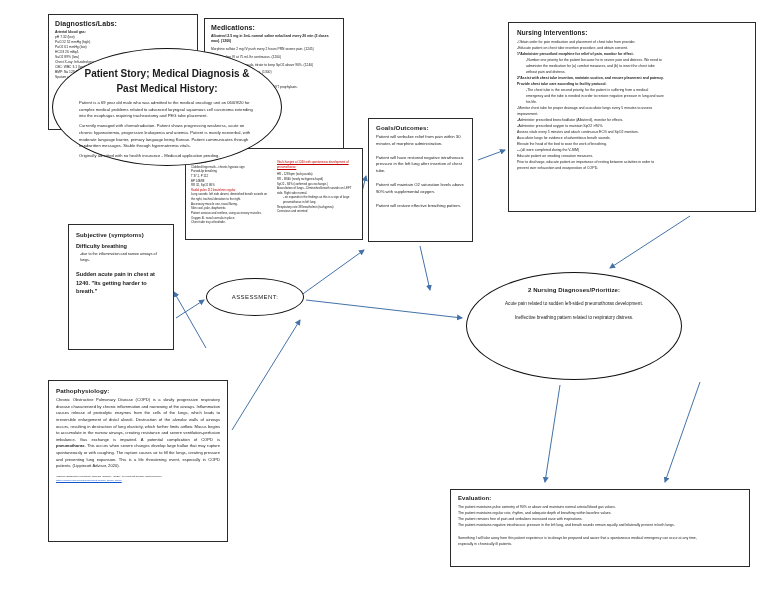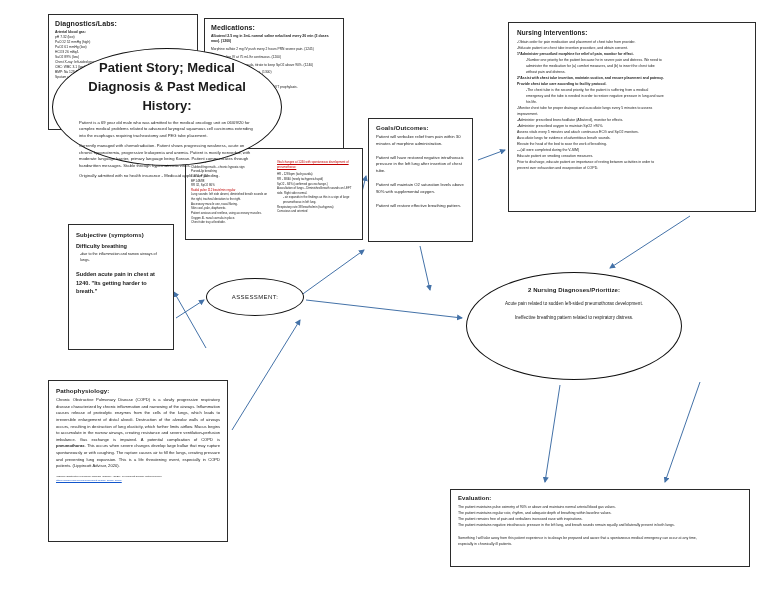--- a/index.html
+++ b/index.html
@@ -11,21 +11,21 @@
   .box{position:absolute;background:#fff;border:1px solid #2b2b2b;box-sizing:border-box;}
   .oval{position:absolute;background:#fff;border:1.3px solid #111;border-radius:50%;
         box-sizing:border-box;}
   .hd{font-weight:bold;font-size:7.2px;margin:0 0 3px 0;letter-spacing:.1px;}
   .hd.big{font-size:8px;}
   p{margin:0 0 3px 0;}
 
   
   #story{left:52px;top:48px;width:230px;height:118px;z-index:6;
          padding:10px 22px 0 22px;text-align:center;}
-  #story .t{font-weight:bold;font-size:13px;line-height:1.45;margin-bottom:4px;}
+  #story .t{font-weight:bold;font-size:10px;line-height:1.45;margin-bottom:4px;margin-top:8px;}
   #story .b{font-size:4.1px;line-height:1.62;text-align:left;padding:0 4px;
             letter-spacing:.05px;}
   #story .b p{margin:0 0 3.5px 0;}
 
   
   #diag{left:48px;top:14px;width:150px;height:116px;z-index:2;padding:5px 6px;}
   #diag .hd{font-size:7px;}
   #diag .body{font-size:3.3px;line-height:1.5;}
   #diag .body b{font-size:3.5px;}
 

